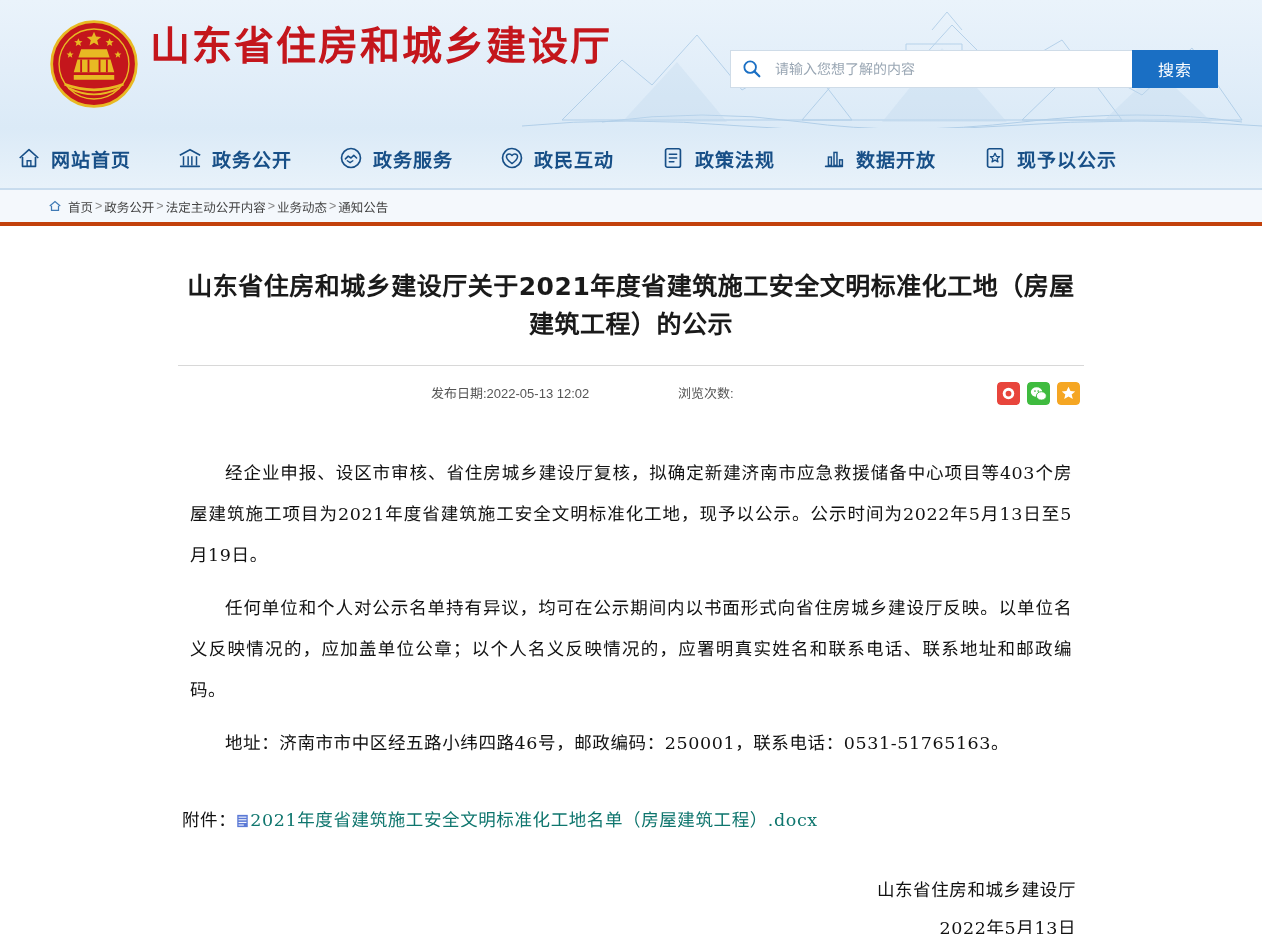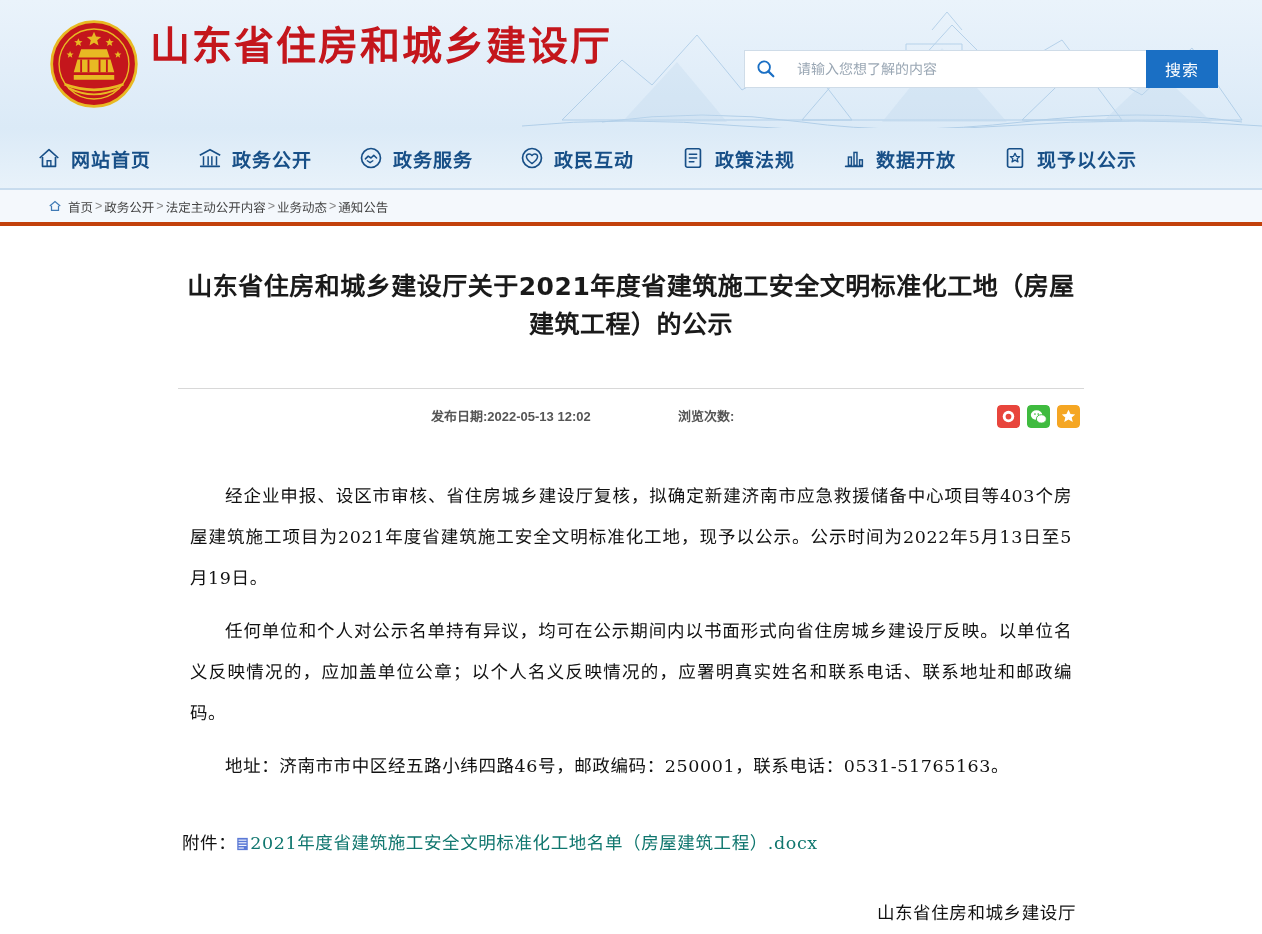--- a/index.html
+++ b/index.html
@@ -60,58 +60,57 @@
     height: 38px;
   }
   .search-box {
     width: 402px;
     background: #fff;
     border: 1px solid #cfdce8;
     border-right: none;
     display: flex;
     align-items: center;
     padding-left: 10px;
-    gap: 8px;
   }
   .search-icon-c {
     width: 22px; height: 22px;
     flex: 0 0 22px;
     margin-right: 10px;
   }
   .search-input {
     border: none;
     outline: none;
     flex: 1;
     height: 100%;
     font-size: 14px;
     color: #333;
     background: transparent;
     font-family: "Liberation Sans", sans-serif;
   }
   .search-input::placeholder { color: #9aa7b4; }
   .search-btn {
-    width: 72px;
+    width: 86px;
     background: #1a6fc4;
     color: #fff;
     border: none;
     font-size: 16px;
     font-family: "DejaVu Sans", "Liberation Sans", sans-serif;
     letter-spacing: 1px;
     cursor: pointer;
   }
 
   
   .main-nav {
     position: relative;
     height: 62px;
     background: linear-gradient(to bottom, #dbeaf7 0%, #e8f2fa 100%);
     border-bottom: 2px solid #c8dcee;
     display: flex;
     align-items: center;
-    padding-left: 36px;
+    padding-left: 16px;
     overflow: hidden;
   }
   .nav-item {
     display: flex;
     align-items: center;
     margin-right: 46px;
     cursor: pointer;
     white-space: nowrap;
   }
   .nav-ico {
@@ -151,30 +150,29 @@
   .art-title {
     font-family: "DejaVu Sans", "Liberation Sans", sans-serif;
     font-size: 25px;
     font-weight: bold;
     color: #1a1a1a;
     text-align: center;
     line-height: 38px;
     letter-spacing: .5px;
   }
   .art-meta {
-    margin-top: 44px;
+    margin-top: 21px;
     border-top: 1px solid #d8d8d8;
     padding-top: 8px;
     display: flex;
     align-items: center;
     position: relative;
     height: 46px;
     font-size: 13px;
     color: #555;
-    font-weight: bold;
   }
   .meta-date { position: absolute; left: 253px; }
   .meta-views { position: absolute; left: 500px; }
   .share-icons {
     position: absolute; right: 4px; top: 16px;
     display: flex; gap: 7px;
   }
   .share-ico { width: 23px; height: 23px; border-radius: 4px; cursor:pointer; }
 
   .art-body {

